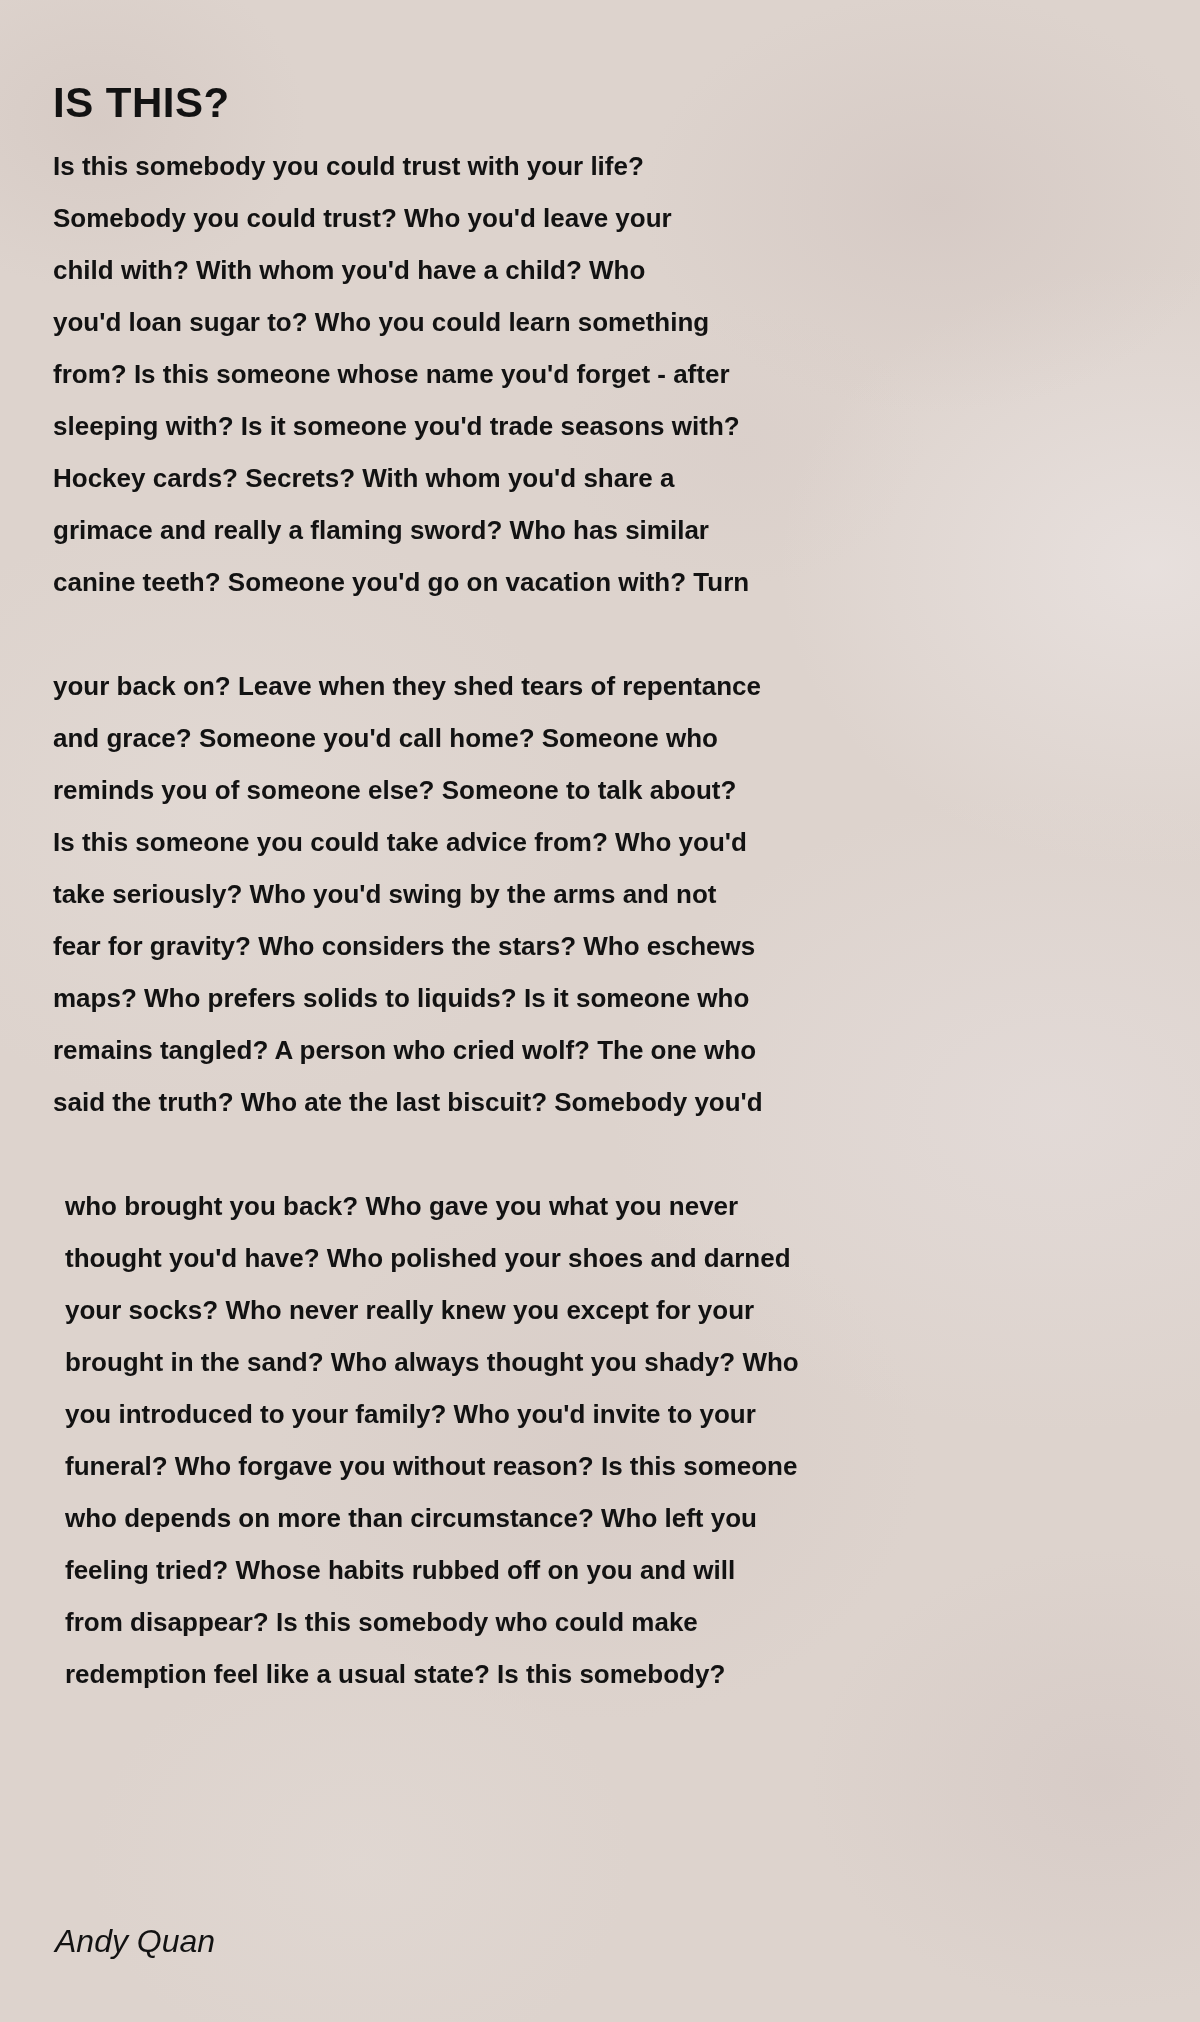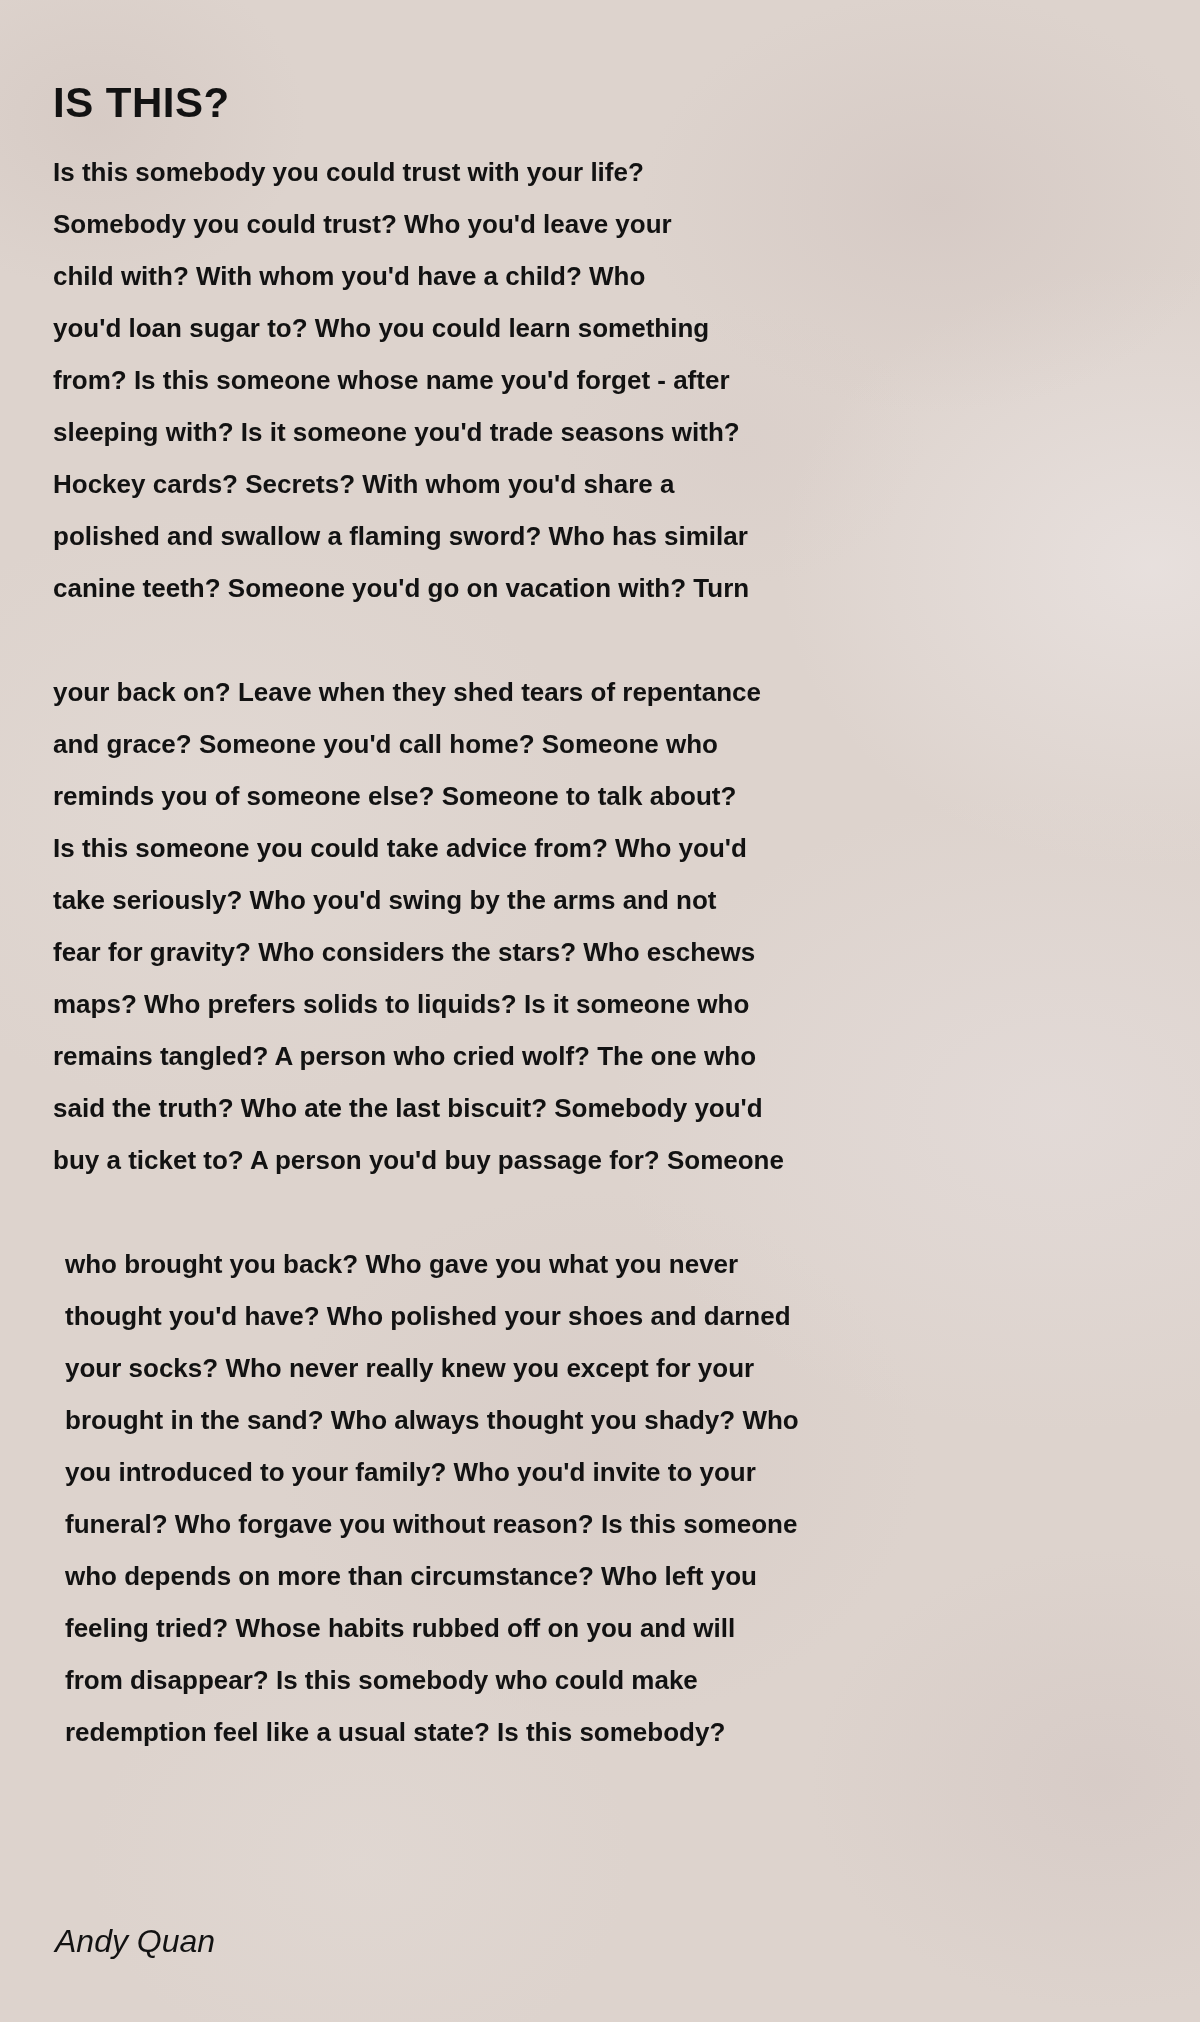--- a/index.html
+++ b/index.html
@@ -31,21 +31,21 @@
     top: 54px;
     left: 53px;
     font-size: 42px;
     font-weight: 700;
     line-height: 1;
     letter-spacing: 0.5px;
     white-space: nowrap;
   }
   .poem {
     position: absolute;
-    top: 146px;
+    top: 140px;
     left: 53px;
     width: 1080px;
     font-size: 26px;
     font-weight: 700;
     line-height: 52px;
   }
   .stanza {
     margin: 0 0 52px 0;
   }
   .stanza:last-child {
@@ -73,34 +73,33 @@
 
 <div class="poem">
     <div class="stanza">
       <div class="poem-line">Is this somebody you could trust with your life?</div>
       <div class="poem-line">Somebody you could trust? Who you'd leave your</div>
       <div class="poem-line">child with? With whom you'd have a child? Who</div>
       <div class="poem-line">you'd loan sugar to? Who you could learn something</div>
       <div class="poem-line">from? Is this someone whose name you'd forget - after</div>
       <div class="poem-line">sleeping with? Is it someone you'd trade seasons with?</div>
       <div class="poem-line">Hockey cards? Secrets? With whom you'd share a</div>
-      <div class="poem-line">polished and swallow a flaming sword? Who has similar</div>
+      <div class="poem-line">grimace and really a flaming sword? Who has similar</div>
       <div class="poem-line">canine teeth? Someone you'd go on vacation with? Turn</div>
     </div>
     <div class="stanza">
       <div class="poem-line">your back on? Leave when they shed tears of repentance</div>
       <div class="poem-line">and grace? Someone you'd call home? Someone who</div>
       <div class="poem-line">reminds you of someone else? Someone to talk about?</div>
       <div class="poem-line">Is this someone you could take advice from? Who you'd</div>
       <div class="poem-line">take seriously? Who you'd swing by the arms and not</div>
       <div class="poem-line">fear for gravity? Who considers the stars? Who eschews</div>
       <div class="poem-line">maps? Who prefers solids to liquids? Is it someone who</div>
       <div class="poem-line">remains tangled? A person who cried wolf? The one who</div>
       <div class="poem-line">said the truth? Who ate the last biscuit? Somebody you'd</div>
-      <div class="poem-line">buy a ticket to? A person you'd buy passage for? Someone</div>
     </div>
     <div class="stanza">
       <div class="poem-line">who brought you back? Who gave you what you never</div>
       <div class="poem-line">thought you'd have? Who polished your shoes and darned</div>
       <div class="poem-line">your socks? Who never really knew you except for your</div>
       <div class="poem-line">brought in the sand? Who always thought you shady? Who</div>
       <div class="poem-line">you introduced to your family? Who you'd invite to your</div>
       <div class="poem-line">funeral? Who forgave you without reason? Is this someone</div>
       <div class="poem-line">who depends on more than circumstance? Who left you</div>
       <div class="poem-line">feeling tried? Whose habits rubbed off on you and will</div>

